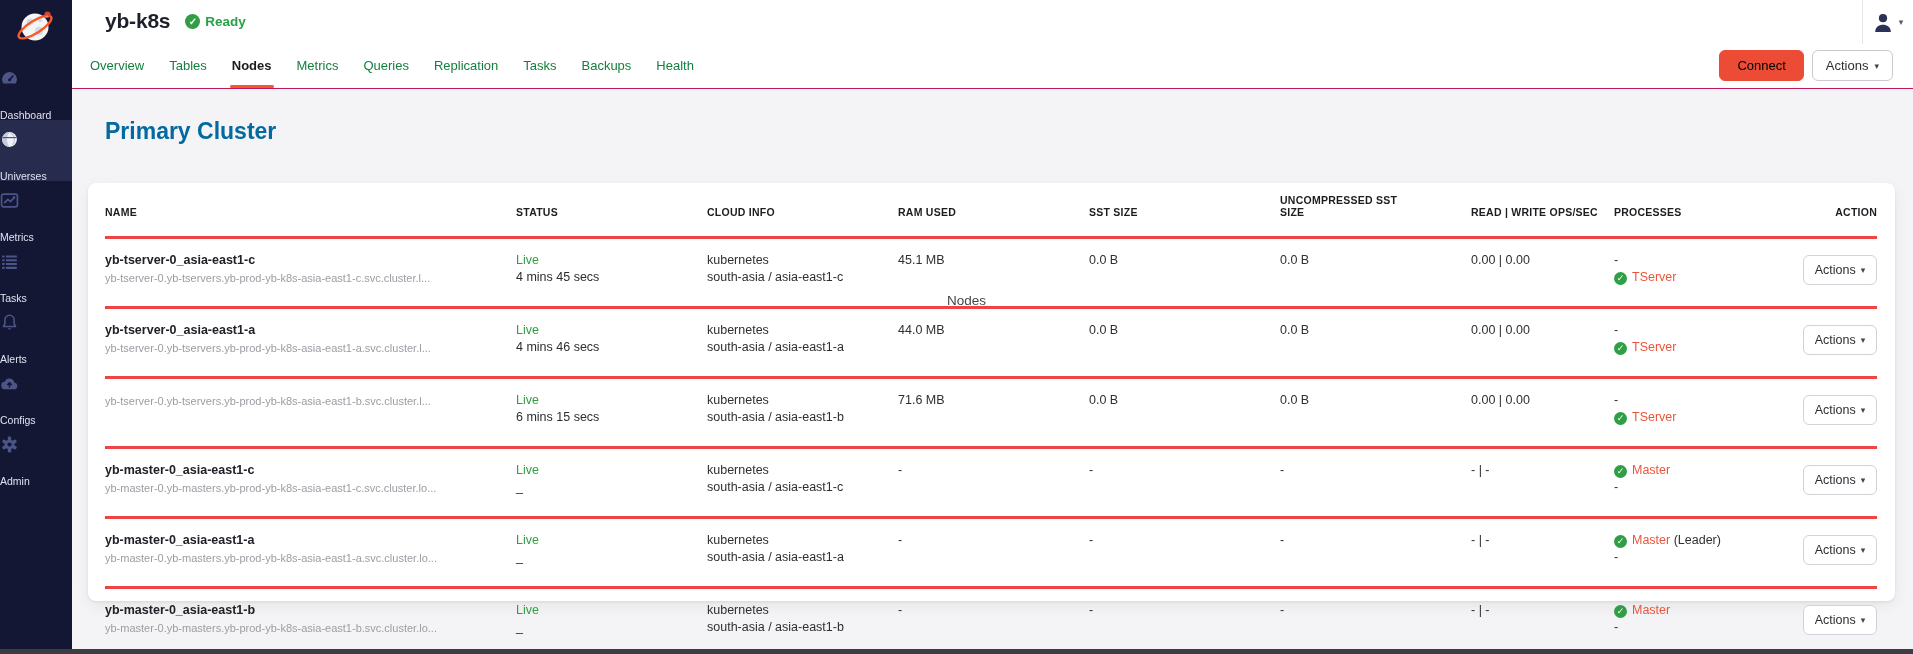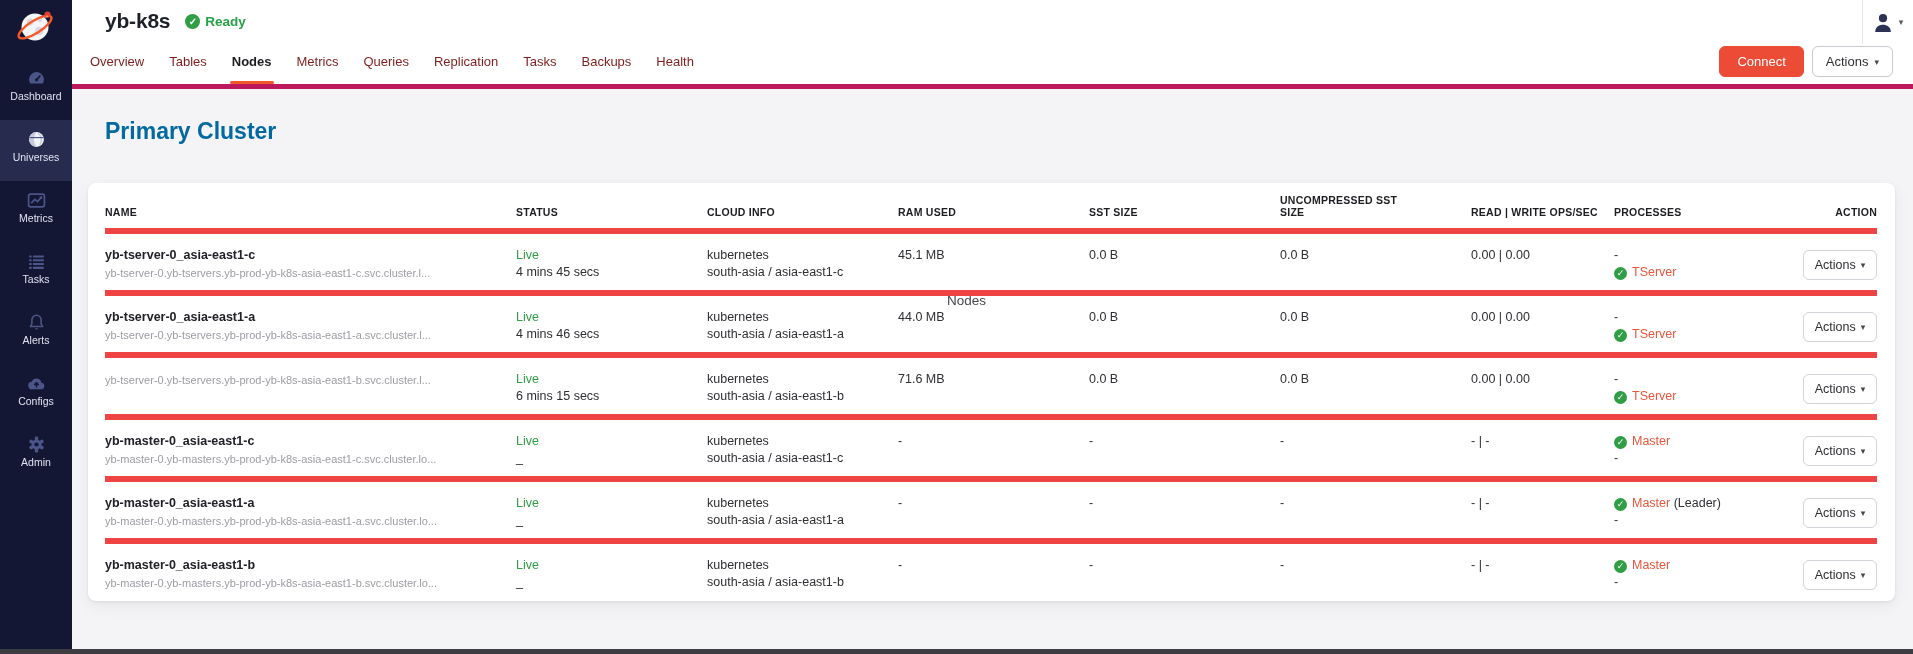--- a/index.html
+++ b/index.html
@@ -5,50 +5,50 @@
   * { margin:0; padding:0; box-sizing:border-box; }
   html,body { background:#e9e9ec; }
   .screen {
     position:relative; width:1913px; height:654px; overflow:hidden;
     background:#f4f4f6; font-family:"Liberation Sans", sans-serif;
   }
   
   .sidebar { position:absolute; left:0; top:0; width:72px; height:654px; background:var(--sidebar-bg,#141733); z-index:5; }
   .logo { position:absolute; top:6px; left:16px; width:40px; height:40px; }
   .nav { position:absolute; top:59px; left:0; width:72px; }
-  .side-item { height:61px; display:flex; flex-direction:column; align-items:center; padding-top:10px; gap:2px; cursor:pointer; }
+  .side-item { height:61px; display:flex; flex-direction:column; align-items:flex-start; padding-top:10px; gap:21px; cursor:pointer; }
   .side-item.active { background:var(--sidebar-active,#272c4e); }
   .side-label { font-size:10.5px; color:#dfe2f0; }
   .side-icon { width:19px; height:19px; display:flex; align-items:center; justify-content:center; }
   
-  .topbar { position:absolute; left:72px; top:0; right:0; height:89px; background:#fff; border-bottom:5px solid #be185d; }
+  .topbar { position:absolute; left:72px; top:0; right:0; height:89px; background:#fff; border-bottom:1px solid #be185d; }
   .title-row { position:absolute; left:33px; top:9px; display:flex; align-items:center; gap:15px; }
   .u-title { font-size:21px; font-weight:700; color:#1e2029; letter-spacing:-0.2px; }
   .ready { display:flex; align-items:center; gap:5px; color:#26a248; font-weight:700; font-size:13.5px; }
   .check { display:inline-flex; width:13px; height:13px; border-radius:50%; background:var(--green,#2f9e44); color:#fff; font-size:9px; align-items:center; justify-content:center; flex:0 0 auto; }
   .ready .check { width:15px; height:15px; font-size:10px; }
   .avatar-area { position:absolute; right:0; top:0; height:44px; width:51px; border-left:1px solid #e5e5e8; display:flex; align-items:center; justify-content:center; gap:6px; cursor:pointer; }
   .avatar-caret { font-size:9px; color:#55585f; }
   .tab-row { position:absolute; left:18px; bottom:0; height:46px; display:flex; align-items:stretch; gap:25px; }
-  .tab { font-size:13px; color:#7f1d1d; cursor:pointer; position:relative; display:flex; align-items:center; }
+  .tab { font-size:13px; color:#15803d; cursor:pointer; position:relative; display:flex; align-items:center; }
   .tab.active { color:#1c1c20; font-weight:700; }
   .tab.active::after { content:""; position:absolute; left:-2px; right:-2px; bottom:0; height:3px; background:var(--accent,#f1592a); border-radius:2px; }
   .topbar-buttons { position:absolute; right:20px; bottom:7px; display:flex; gap:8px; }
   .btn { height:31px; border-radius:6px; font-size:13px; display:flex; align-items:center; justify-content:center; cursor:pointer; font-family:inherit; }
-  .btn-connect { padding:8px 17px; background:var(--connect,#ec4b35); border:1px solid var(--connect,#ec4b35); color:#ffffff;text-align:right; }
+  .btn-connect { padding:8px 17px; background:var(--connect,#ec4b35); border:1px solid var(--connect,#ec4b35); color:#000000;text-align:right; }
   .btn-actions { padding:0 13px; background:#fff; border:1px solid #c9c9d0; color:#2e2e33; gap:6px; }
   .caret { font-size:9px; color:#45454b; }
   
   .page-title { position:absolute; left:105px; top:118px; font-size:23px; font-weight:700; color:#0369a1; }
   .card { position:absolute; left:88px; top:183px; width:1807px; height:418px; background:#fff; border-radius:8px;
           box-shadow:0 1px 3px rgba(0,0,0,.08), 0 5px 16px rgba(0,0,0,.06); }
   .thead { display:flex; margin:0 18px 0 17px; height:45px; align-items:flex-end; padding-bottom:10px; }
   .th { font-size:10.5px; font-weight:700; color:#1c1c21; letter-spacing:.25px; }
   .w-name { width:363px; } .w { width:191px;padding-left:48px; } .w-proc { width:185px; } .w-act { width:78px; }
-  .trow { display:flex; margin:0 18px 0 17px; height:62px; border-top:6px solid #ef4444; padding-top:13px; font-size:12.5px; color:#2e2e33; line-height:17px; }
+  .trow { display:flex; margin:8px 18px 0 17px; height:62px; border-top:3px solid #ef4444; padding-top:13px; font-size:12.5px; color:#2e2e33; line-height:17px; }
   .nm { font-weight:700; font-size:12.5px; color:#202027; }
   .sub { font-size:11px; color:#9c9ca3; margin-top:1px; white-space:nowrap; overflow:hidden; text-overflow:ellipsis; max-width:358px; }
   .live { color:var(--green,#2f9e44); }
   .proc-label { color:var(--proc-orange,#e8563c); margin-left:5px;text-align:right; }
   .proc-suffix { color:#2e2e33; }
   .c-act { display:flex; justify-content:flex-end; align-items:flex-start; }
   .row-actions { width:74px; height:30px; margin-top:3px; background:#fff; border:1px solid #d2d2d8; border-radius:6px; font-size:12.5px; color:#2e2e33; display:flex; align-items:center; justify-content:center; gap:5px; cursor:pointer; font-family:inherit; }
   .floating-label { position:absolute; left:947px; top:293px; font-size:13.5px; color:#46464a; z-index:4; }
   .bottom-bar { position:absolute; left:0; bottom:0; width:1913px; height:5px; background:#3c3c42; z-index:9; }
   svg { display:block; }

